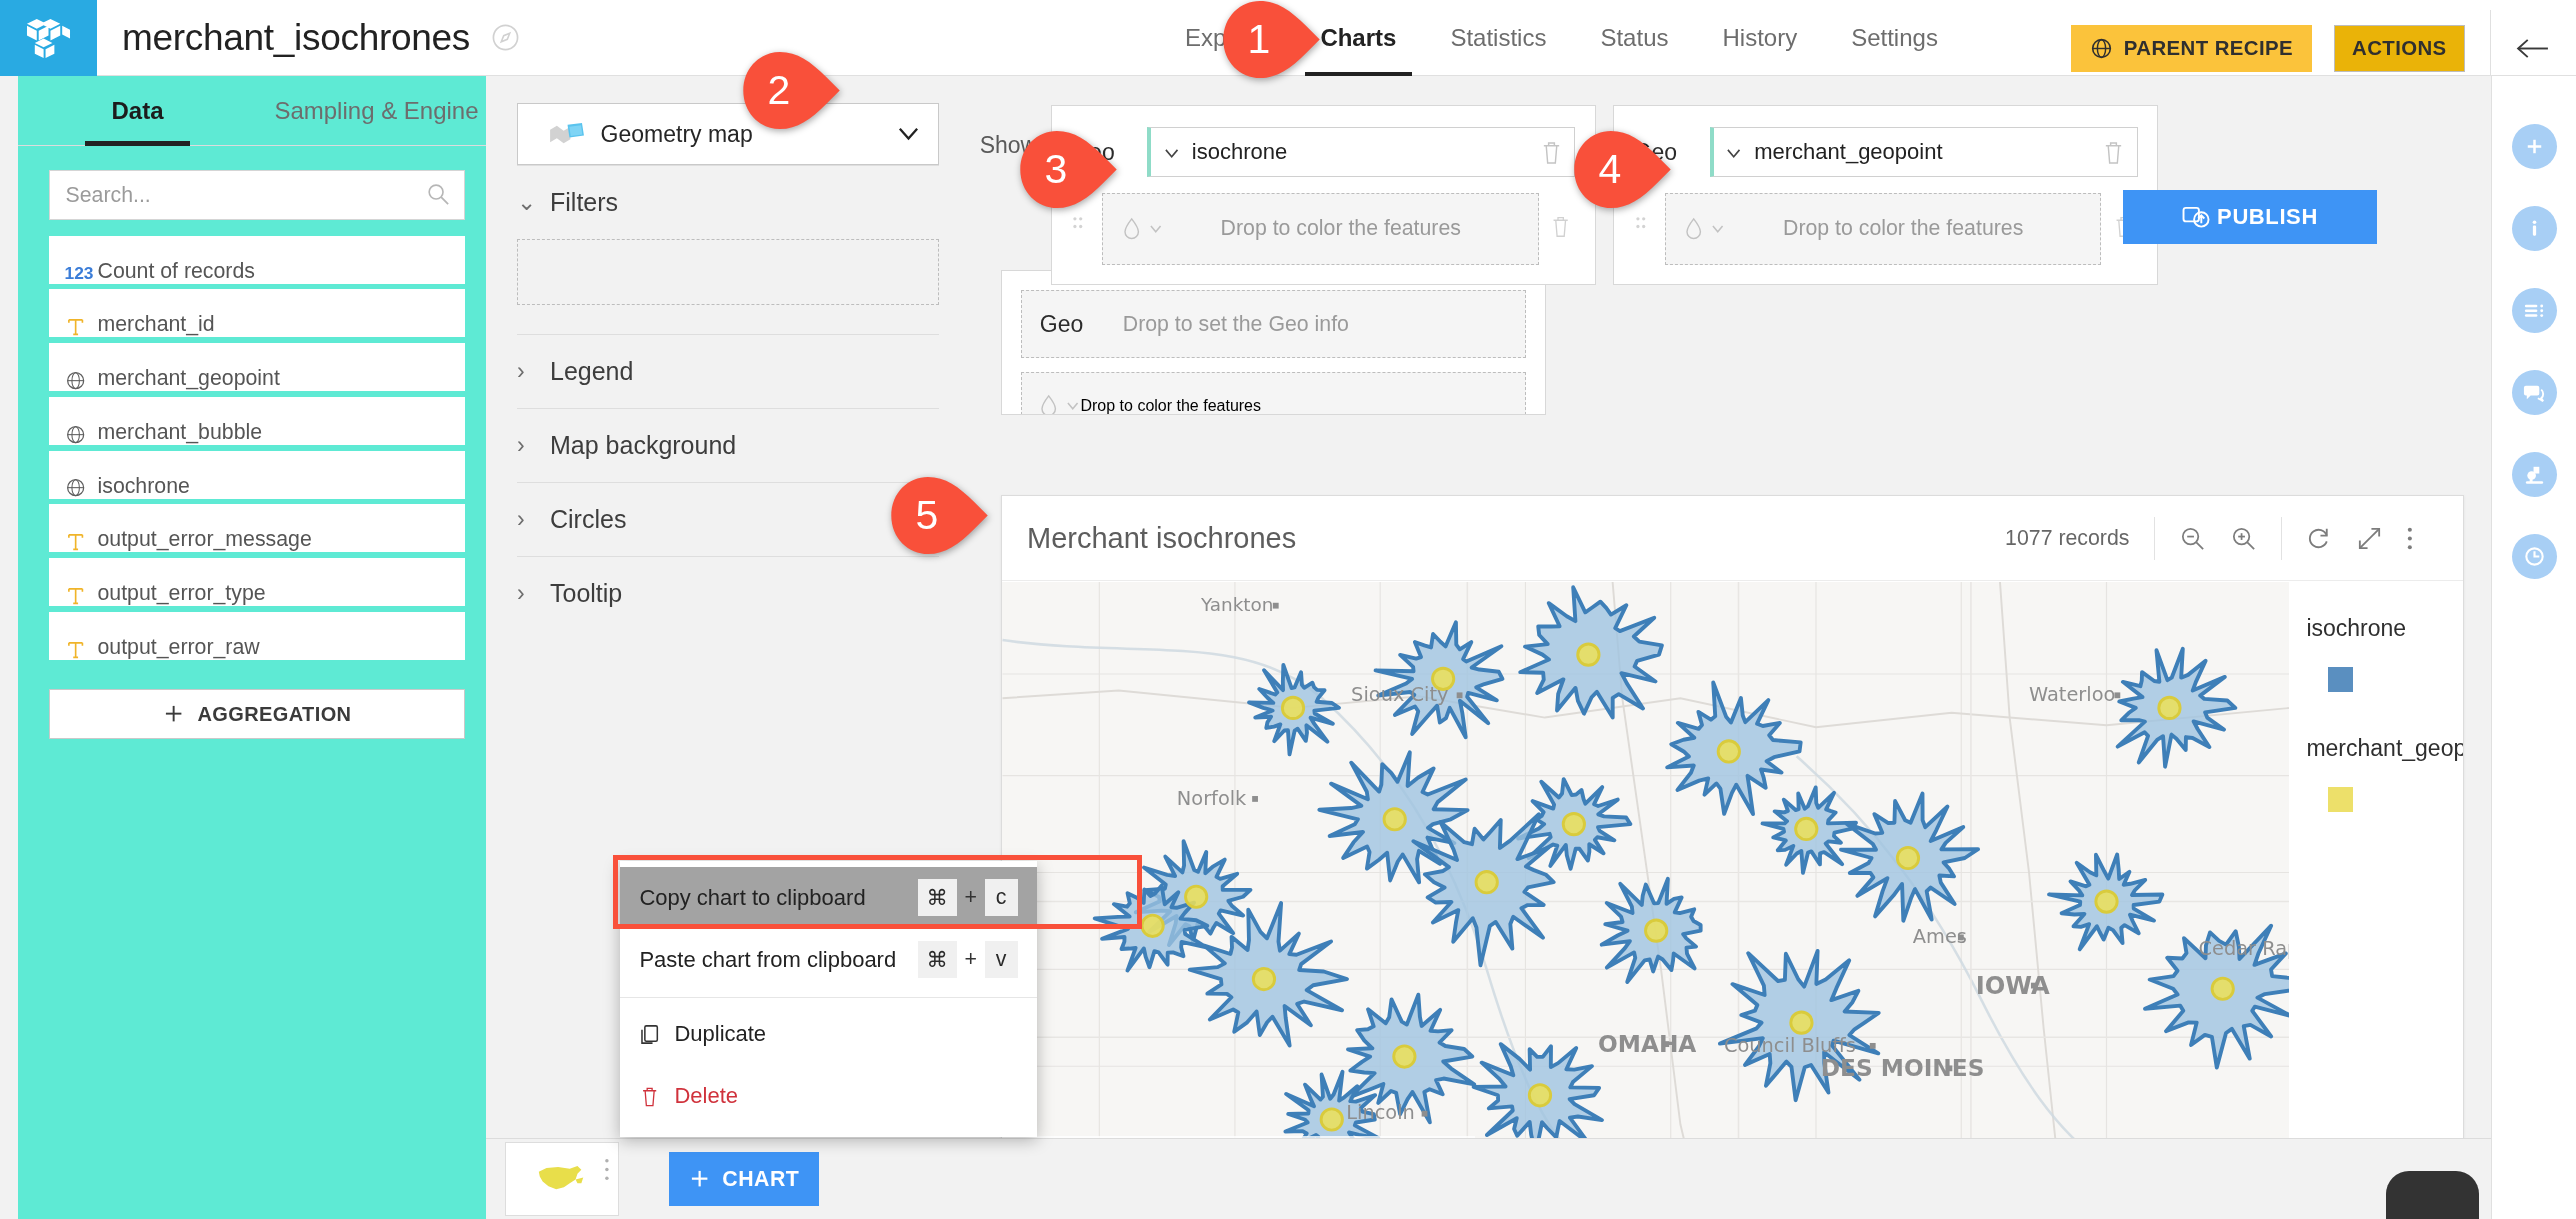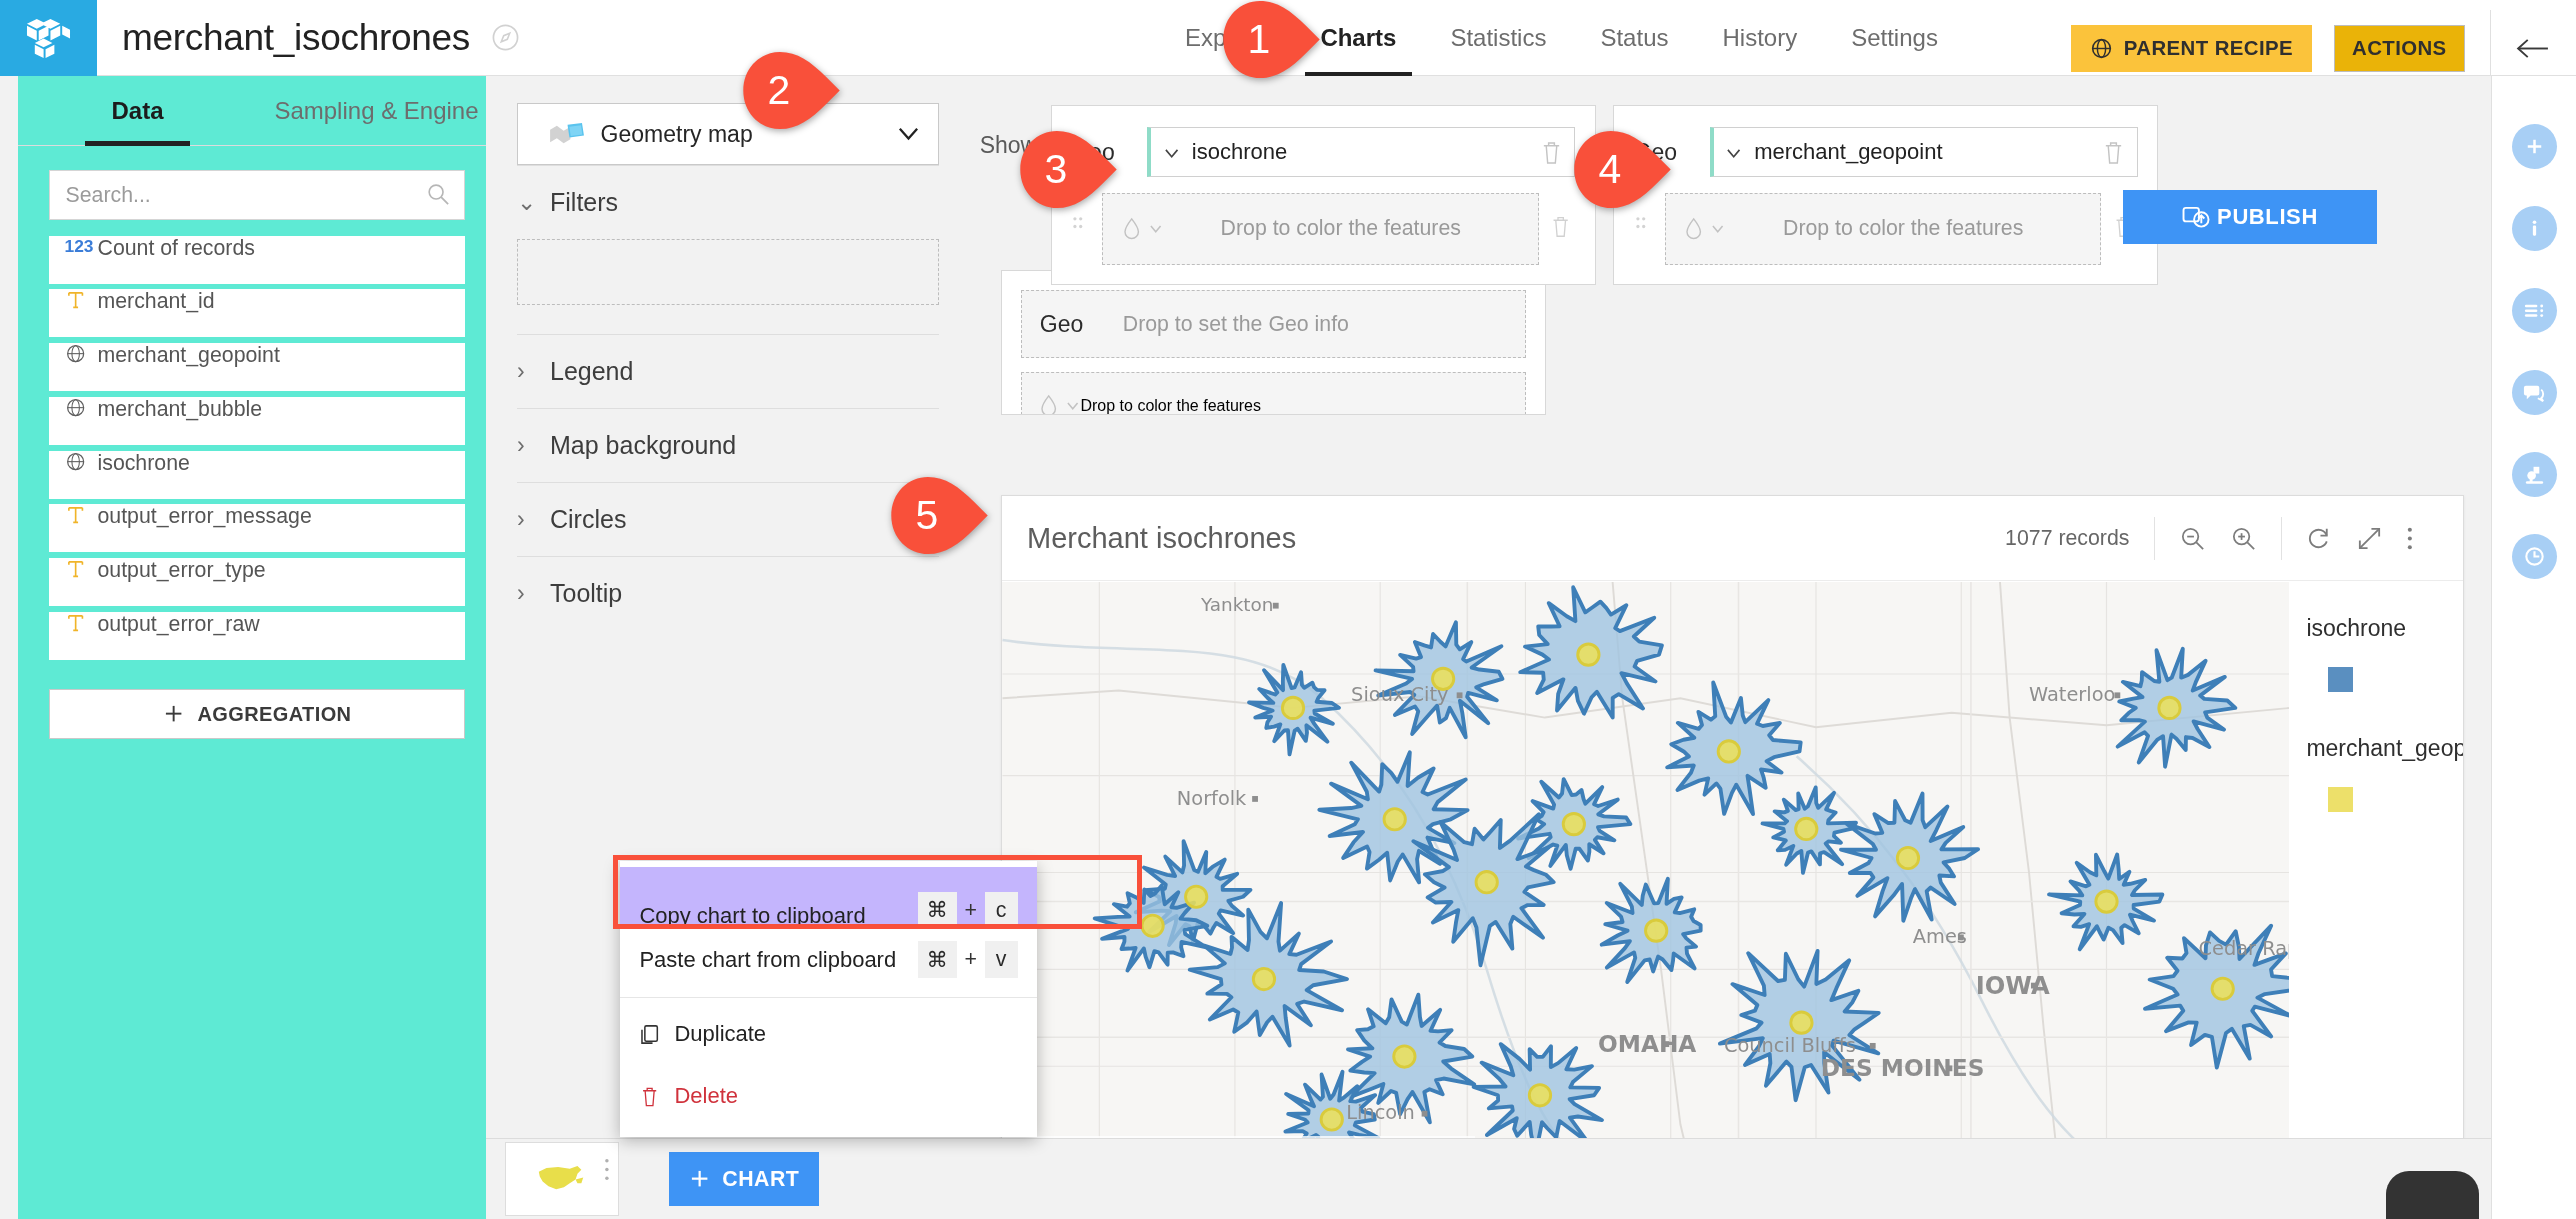--- a/index.html
+++ b/index.html
@@ -75,21 +75,21 @@
     width: 100%; height: 50px; border: 1px solid #d5d5d5; background:#fff;
     padding: 0 48px 0 15.5px; font-size: 21.3px; color: #8a8a8a;
     font-family: "Liberation Sans", sans-serif;
   }
   .search-box::placeholder { color: #9b9b9b; }
   .search-icn { position: absolute; right: 13.6px; top: 11.6px; opacity:.55; }
 
   .field-list { margin: 15.5px 31px 0 31px; }
   .field-row {
     height: 48px; background: #fff; margin-bottom: 5.8px; display: flex;
-    align-items: flex-start; padding: 0 15.5px; cursor: grab; font-size: 21.3px; color: #555;
+    align-items: flex-end; padding: 0 15.5px; cursor: grab; font-size: 21.3px; color: #555;
   }
   .ficon { width: 33px; flex: none; display:flex; align-items:center; justify-content:flex-start;}
   .ficon.num { color: #3b7dd8; font-weight: 700; font-size: 17.4px; }
   .agg-btn {
     margin: 29px 31px 0 31px; height: 50px; border: 1px solid #c9c9c9; background: #fff;
     display: flex; align-items: center; justify-content: center; gap: 13.6px;
     font-size: 20px; font-weight: 700; color: #3b3b3b; letter-spacing: 0.4px; cursor: pointer;
   }
 
   
@@ -209,21 +209,21 @@
   
   .ctxmenu {
     position: absolute; left: 620px; top: 861px; width: 417px;
     background: #fff; box-shadow: 0 3.9px 15.5px rgba(0,0,0,.28); z-index: 40;
     padding: 5.8px 0 9.7px 0;
   }
   .ctx-item {
     height: 62px; display: flex; align-items: center; padding: 0 19.4px;
     font-size: 22px; color: #222; cursor: pointer;
   }
-  .ctx-item.hl { background: #c4b5fd; align-items: flex-end; }
+  .ctx-item.hl { background: #a3a3a3; }
   .ctx-item .lbl { flex: 1; }
   .ctx-keys { display: flex; align-items: center; gap: 7.8px; }
   .kbd {
     background: #f0f0f0; color: #2a2a2a; min-width: 33px; height: 37px; padding: 0 8.7px;
     display: flex; align-items: center; justify-content: center; font-size: 21.3px;
   }
   .plus-sign { font-size: 21.3px; color:#333; }
   .ctx-sep { height: 1px; background: #e6e6e6; margin: 5.8px 0; }
   .ctx-item.danger { color: #d0323c; }
   .ctx-ico { width: 35px; display:flex; align-items:center; }

